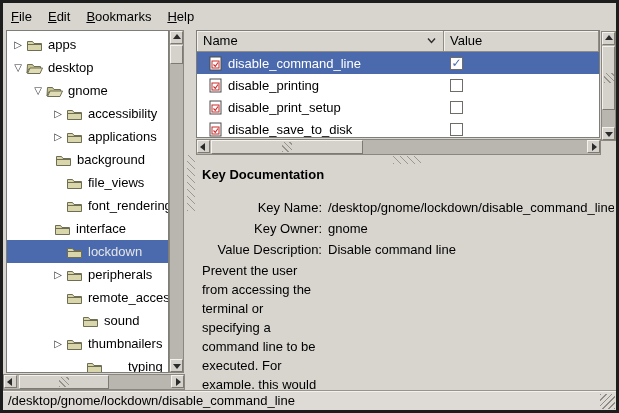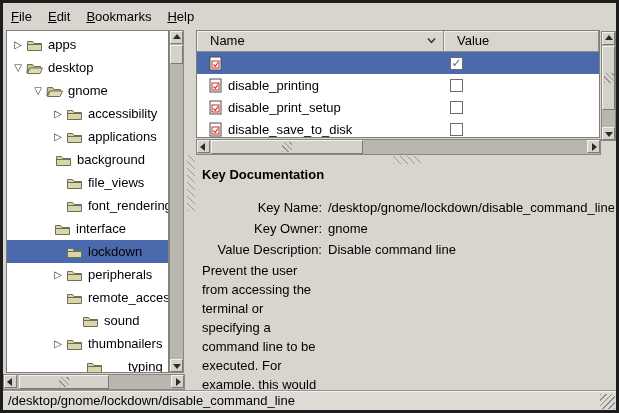--- a/index.html
+++ b/index.html
@@ -12,21 +12,21 @@
   }
   
   .menubar{position:absolute;left:0;top:0;right:0;height:26px;display:flex;align-items:center;padding-left:4px;}
   .menu-item{padding:3px 4px;margin-right:8px;cursor:default;}
   .menu-item u{text-decoration:underline;}
   
   .tree-frame{position:absolute;left:3px;top:27px;width:163px;height:343px;background:#fff;border:1px solid #7f7d78;overflow:hidden;}
   .tree-rows{position:absolute;left:0;top:2px;right:0;}
   .tree-row{height:23px;display:flex;align-items:center;white-space:nowrap;}
   .tree-row.selected{background:var(--sel,#4b6aad);}
-  .tree-row.selected .tree-label{color:#000000;}
+  .tree-row.selected .tree-label{color:#e5e5e5;}
   .expander{display:inline-block;width:14px;text-align:center;font-family:"DejaVu Sans",sans-serif;font-size:10px;color:#2e2e2e;flex:0 0 14px;}
   .folder{display:inline-flex;width:17px;height:14px;margin:0 3px 0 1px;flex:0 0 17px;}
   .tree-label{padding-left:2px;}
   
   .sb{position:absolute;background:#b9b6af;border:1px solid #8a8781;}
   .sb-btn{position:absolute;width:13px;height:13px;background:#d5d2cc;
     border:1px solid;border-color:#f4f2ee #7d7a74 #7d7a74 #f4f2ee;
     display:flex;align-items:center;justify-content:center;}
   .sb-thumb{position:absolute;background:#d5d2cc;border:1px solid;border-color:#f4f2ee #7d7a74 #7d7a74 #f4f2ee;
     display:flex;align-items:center;justify-content:center;}
@@ -38,21 +38,21 @@
   .arr.right{border-left:5px solid #2b2b2b;border-right:0;margin-right:-2px;}
   
   .vsplit-grip{position:absolute;left:184px;top:152px;width:8px;height:56px;
     background:repeating-linear-gradient(45deg,#9a978f 0 1px,transparent 1px 5px);}
   .hsplit-grip{position:absolute;left:390px;top:153px;width:28px;height:8px;
     background:repeating-linear-gradient(45deg,#9a978f 0 1px,transparent 1px 5px);}
   
   .list-frame{position:absolute;left:193px;top:27px;width:404px;height:108px;background:#fff;border:1px solid #7f7d78;overflow:hidden;}
   .list-header{display:flex;height:21px;}
   .hdr-cell{position:relative;background:var(--bg,#d8d5cf);border-right:1px solid #8f8c86;border-bottom:1px solid #8f8c86;
-    box-shadow:inset 1px 1px 0 #f3f1ed;padding:2px 6px 0 13px;white-space:nowrap;overflow:hidden;}
+    box-shadow:inset 1px 1px 0 #f3f1ed;padding:2px 6px 0 6px;white-space:nowrap;overflow:hidden;}
   .hdr-name{width:247px;flex:0 0 247px;}
   .hdr-value{flex:1;}
   .sort-chevron{position:absolute;right:7px;top:6px;}
   .list-row{display:flex;height:22px;align-items:center;}
   .list-row.selected{background:var(--sel,#4b6aad);}
   .list-row.selected .key-name{color:#fff;}
   .cell-name{width:247px;flex:0 0 247px;display:flex;align-items:center;padding-left:12px;white-space:nowrap;overflow:hidden;}
   .key-icon{display:inline-flex;margin-right:6px;flex:0 0 13px;}
   .cell-value{flex:1;display:flex;align-items:center;padding-left:6px;}
   .checkbox{width:13px;height:13px;background:#fff;border:1px solid #6f6d68;line-height:11px;font-size:12px;
@@ -289,20 +289,21 @@
       </div>
     </div>
     <div id="list-rows">
         <div class="list-row selected">
     <div class="cell-name">
       <svg class="key-icon" width="13" height="15" viewBox="0 0 13 15">
         <rect x="1" y="1" width="11" height="13" fill="#ffffff" stroke="#4d4d4d"></rect>
         <rect x="3" y="5" width="7" height="7" fill="#ffffff" stroke="#cc2b2b"></rect>
         <path d="M4.5 8.5 l1.8 1.8 L9 6.5" fill="none" stroke="#cc2b2b" stroke-width="1.1"></path>
       </svg>
+      <span class="key-name">disable_command_line</span>
     </div>
     <div class="cell-value">
       <span class="checkbox">✓</span>
     </div>
   </div>
         <div class="list-row">
     <div class="cell-name">
       <svg class="key-icon" width="13" height="15" viewBox="0 0 13 15">
         <rect x="1" y="1" width="11" height="13" fill="#ffffff" stroke="#4d4d4d"></rect>
         <rect x="3" y="5" width="7" height="7" fill="#ffffff" stroke="#cc2b2b"></rect>

